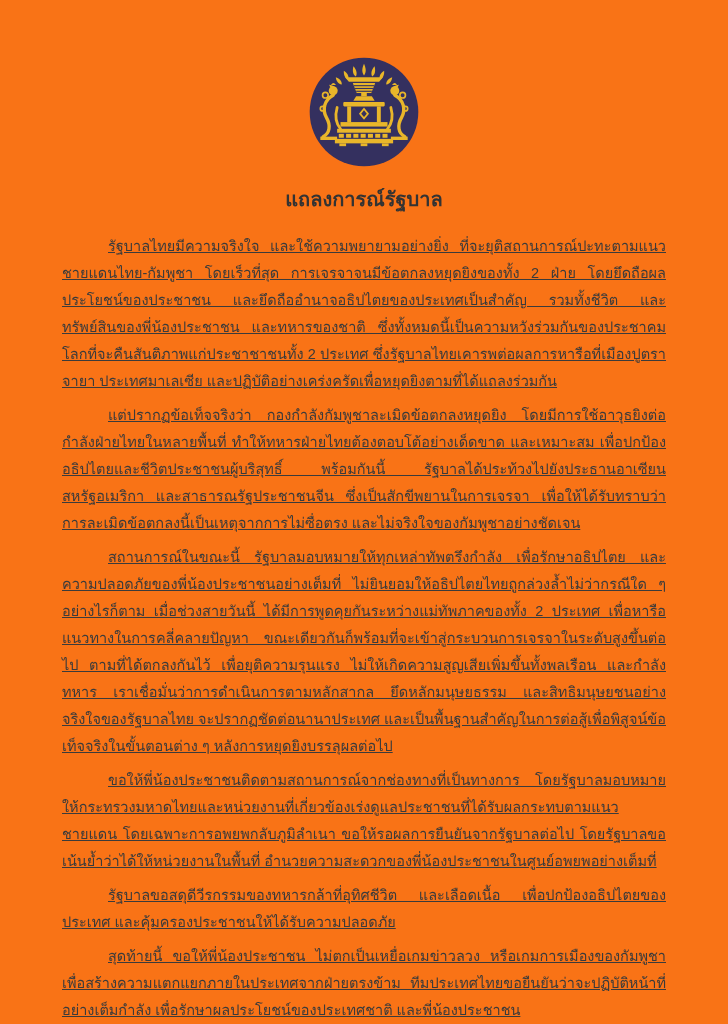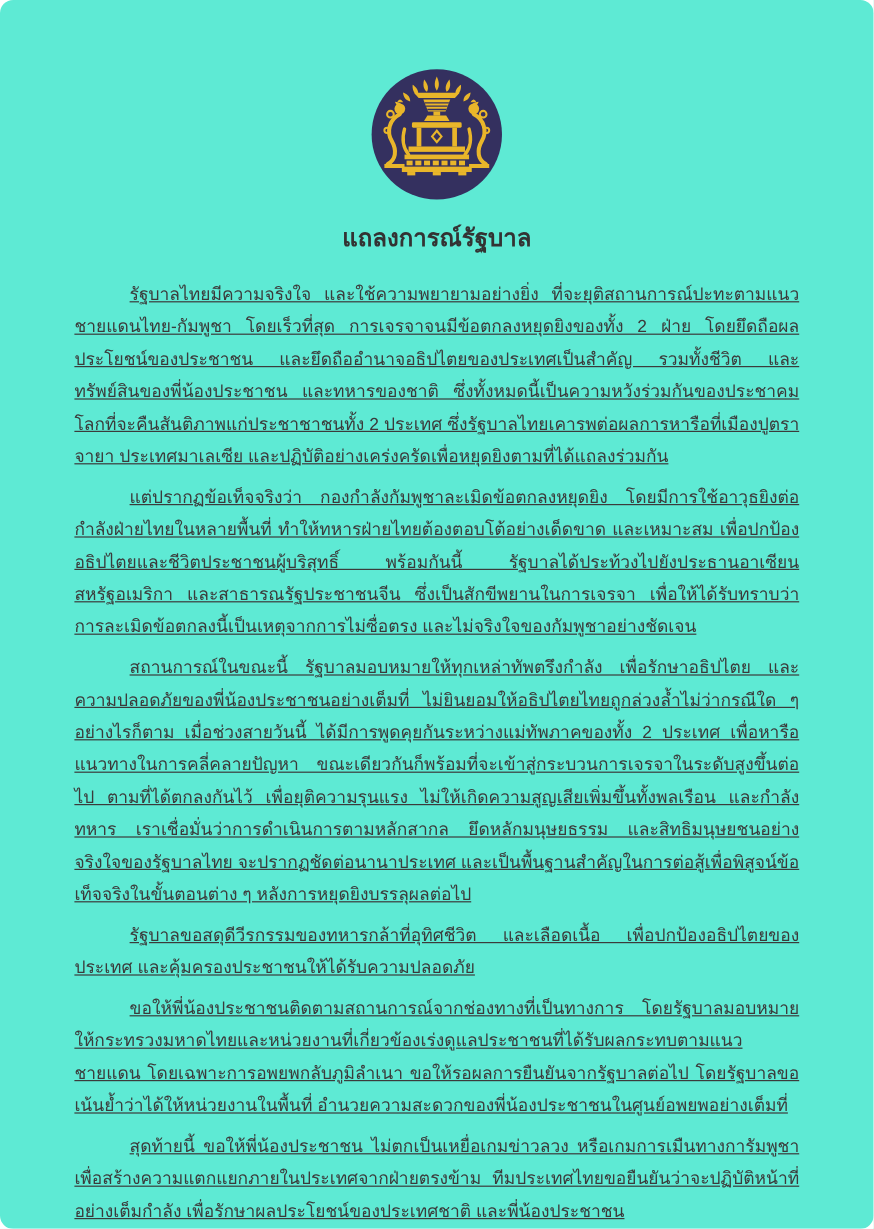--- a/index.html
+++ b/index.html
@@ -5,27 +5,26 @@
   html, body {
     margin: 0;
     padding: 0;
     background: #ffffff;
   }
   .page {
     position: relative;
     width: 728px;
     height: 1024px;
     margin: 0 auto;
-    background: #5eead4;
+    background: #f97316;
     box-sizing: border-box;
     padding: 56px 62px 0 62px;
     font-family: "Liberation Sans", "DejaVu Sans", sans-serif;
     color: #3b3b3b;
     overflow: hidden;
-    border-radius: 11px;
   }
   .emblem-wrap {
     text-align: center;
     height: 114px;
   }
   .emblem-wrap svg {
     width: 112px;
     height: 112px;
     display: inline-block;
   }
@@ -133,18 +132,18 @@
       <use href="#lion" transform="translate(200,0) scale(-1,1)"></use>
     </svg>
   </div>
 
   <h1 class="title">แถลงการณ์รัฐบาล</h1>
 
   <div class="body">
     <p>รัฐบาลไทยมีความจริงใจ และใช้ความพยายามอย่างยิ่ง ที่จะยุติสถานการณ์ปะทะตามแนวชายแดนไทย-กัมพูชา โดยเร็วที่สุด การเจรจาจนมีข้อตกลงหยุดยิงของทั้ง 2 ฝ่าย โดยยึดถือผลประโยชน์ของประชาชน และยึดถืออำนาจอธิปไตยของประเทศเป็นสำคัญ รวมทั้งชีวิต และทรัพย์สินของพี่น้องประชาชน และทหารของชาติ ซึ่งทั้งหมดนี้เป็นความหวังร่วมกันของประชาคมโลกที่จะคืนสันติภาพแก่ประชาชาชนทั้ง 2 ประเทศ ซึ่งรัฐบาลไทยเคารพต่อผลการหารือที่เมืองปูตราจายา ประเทศมาเลเซีย และปฏิบัติอย่างเคร่งครัดเพื่อหยุดยิงตามที่ได้แถลงร่วมกัน</p>
     <p>แต่ปรากฏข้อเท็จจริงว่า กองกำลังกัมพูชาละเมิดข้อตกลงหยุดยิง โดยมีการใช้อาวุธยิงต่อกำลังฝ่ายไทยในหลายพื้นที่ ทำให้ทหารฝ่ายไทยต้องตอบโต้อย่างเด็ดขาด และเหมาะสม เพื่อปกป้องอธิปไตยและชีวิตประชาชนผู้บริสุทธิ์ พร้อมกันนี้ รัฐบาลได้ประท้วงไปยังประธานอาเซียน สหรัฐอเมริกา และสาธารณรัฐประชาชนจีน ซึ่งเป็นสักขีพยานในการเจรจา เพื่อให้ได้รับทราบว่า การละเมิดข้อตกลงนี้เป็นเหตุจากการไม่ซื่อตรง และไม่จริงใจของกัมพูชาอย่างชัดเจน</p>
     <p>สถานการณ์ในขณะนี้ รัฐบาลมอบหมายให้ทุกเหล่าทัพตรึงกำลัง เพื่อรักษาอธิปไตย และความปลอดภัยของพี่น้องประชาชนอย่างเต็มที่ ไม่ยินยอมให้อธิปไตยไทยถูกล่วงล้ำไม่ว่ากรณีใด ๆ อย่างไรก็ตาม เมื่อช่วงสายวันนี้ ได้มีการพูดคุยกันระหว่างแม่ทัพภาคของทั้ง 2 ประเทศ เพื่อหารือแนวทางในการคลี่คลายปัญหา ขณะเดียวกันก็พร้อมที่จะเข้าสู่กระบวนการเจรจาในระดับสูงขึ้นต่อไป ตามที่ได้ตกลงกันไว้ เพื่อยุติความรุนแรง ไม่ให้เกิดความสูญเสียเพิ่มขึ้นทั้งพลเรือน และกำลังทหาร เราเชื่อมั่นว่าการดำเนินการตามหลักสากล ยึดหลักมนุษยธรรม และสิทธิมนุษยชนอย่างจริงใจของรัฐบาลไทย จะปรากฏชัดต่อนานาประเทศ และเป็นพื้นฐานสำคัญในการต่อสู้เพื่อพิสูจน์ข้อเท็จจริงในขั้นตอนต่าง ๆ หลังการหยุดยิงบรรลุผลต่อไป</p>
+    <p>ขอให้พี่น้องประชาชนติดตามสถานการณ์จากช่องทางที่เป็นทางการ โดยรัฐบาลมอบหมายให้กระทรวงมหาดไทยและหน่วยงานที่เกี่ยวข้องเร่งดูแลประชาชนที่ได้รับผลกระทบตามแนวชายแดน โดยเฉพาะการอพยพกลับภูมิลำเนา ขอให้รอผลการยืนยันจากรัฐบาลต่อไป โดยรัฐบาลขอเน้นย้ำว่าได้ให้หน่วยงานในพื้นที่ อำนวยความสะดวกของพี่น้องประชาชนในศูนย์อพยพอย่างเต็มที่</p>
     <p>รัฐบาลขอสดุดีวีรกรรมของทหารกล้าที่อุทิศชีวิต และเลือดเนื้อ เพื่อปกป้องอธิปไตยของประเทศ และคุ้มครองประชาชนให้ได้รับความปลอดภัย</p>
-    <p>ขอให้พี่น้องประชาชนติดตามสถานการณ์จากช่องทางที่เป็นทางการ โดยรัฐบาลมอบหมายให้กระทรวงมหาดไทยและหน่วยงานที่เกี่ยวข้องเร่งดูแลประชาชนที่ได้รับผลกระทบตามแนวชายแดน โดยเฉพาะการอพยพกลับภูมิลำเนา ขอให้รอผลการยืนยันจากรัฐบาลต่อไป โดยรัฐบาลขอเน้นย้ำว่าได้ให้หน่วยงานในพื้นที่ อำนวยความสะดวกของพี่น้องประชาชนในศูนย์อพยพอย่างเต็มที่</p>
-    <p>สุดท้ายนี้ ขอให้พี่น้องประชาชน ไม่ตกเป็นเหยื่อเกมข่าวลวง หรือเกมการเมืนทางการัมพูชา เพื่อสร้างความแตกแยกภายในประเทศจากฝ่ายตรงข้าม ทีมประเทศไทยขอยืนยันว่าจะปฏิบัติหน้าที่อย่างเต็มกำลัง เพื่อรักษาผลประโยชน์ของประเทศชาติ และพี่น้องประชาชน</p>
+    <p>สุดท้ายนี้ ขอให้พี่น้องประชาชน ไม่ตกเป็นเหยื่อเกมข่าวลวง หรือเกมการเมืองของกัมพูชา เพื่อสร้างความแตกแยกภายในประเทศจากฝ่ายตรงข้าม ทีมประเทศไทยขอยืนยันว่าจะปฏิบัติหน้าที่อย่างเต็มกำลัง เพื่อรักษาผลประโยชน์ของประเทศชาติ และพี่น้องประชาชน</p>
   </div>
 
 </div>
 
 </body></html>

